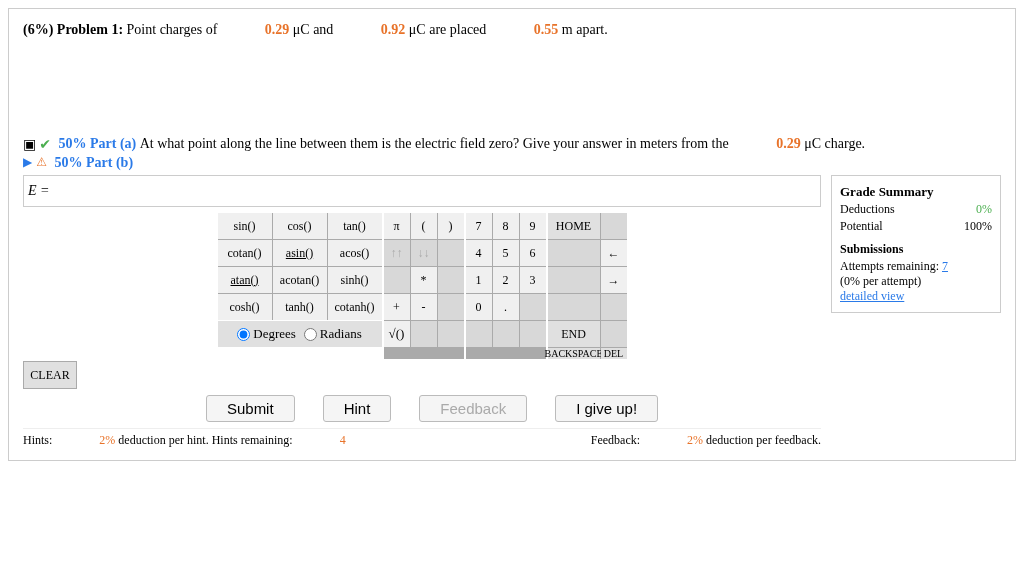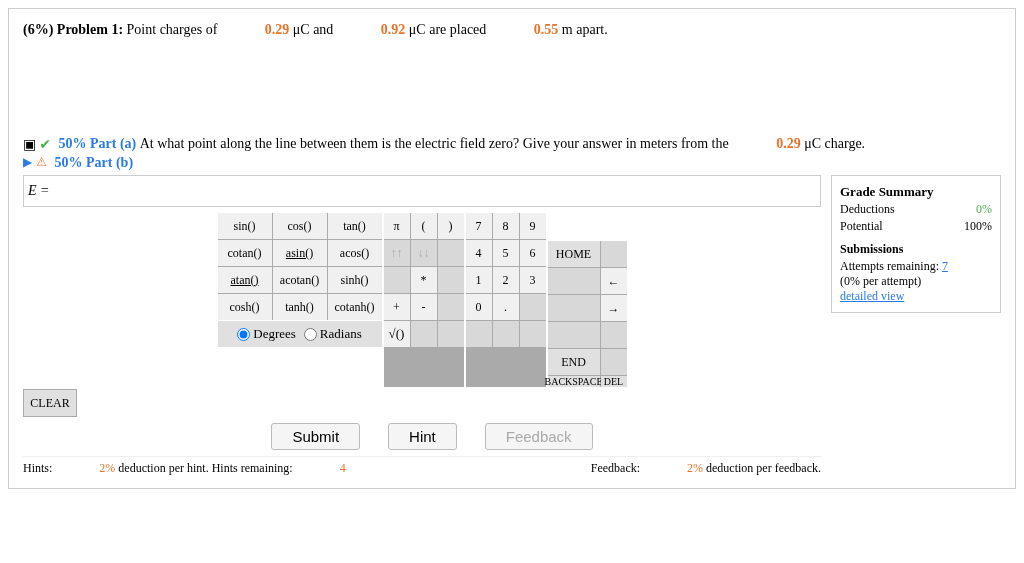--- a/index.html
+++ b/index.html
@@ -227,21 +227,21 @@
           <div class="cell">2</div>
           <div class="cell">3</div>
           <div class="cell">0</div>
           <div class="cell">.</div>
           <div class="cell disabled-cell"></div>
           <div class="cell disabled-cell"></div>
           <div class="cell disabled-cell"></div>
           <div class="cell disabled-cell"></div>
         </div>
 
-        <div style="display:grid; grid-template-columns: 52px 26px; grid-template-rows: 26px 26px 26px 26px 26px; gap:1px; background:#aaa;margin-top:28px;">
+        <div style="display:grid; grid-template-columns: 52px 26px; grid-template-rows: 26px 26px 26px 26px 26px; gap:1px; background:#aaa;">
           <div class="cell dark">HOME</div>
           <div class="cell disabled-cell"></div>
           <div class="cell disabled-cell"></div>
           <div class="cell">←</div>
           <div class="cell disabled-cell"></div>
           <div class="cell">→</div>
           <div class="cell disabled-cell"></div>
           <div class="cell disabled-cell"></div>
           <div class="cell dark">END</div>
           <div class="cell disabled-cell"></div>
@@ -254,20 +254,21 @@
       <div style="display:flex; justify-content:flex-start; margin-top:2px; margin-bottom:6px;">
         <div style="display:flex; gap:1px; background:#aaa; border:1px solid #aaa;">
           <div class="cell dark" style="width:52px; height:26px; font-size:12px;">CLEAR</div>
         </div>
       </div>
 
       <div class="button-row">
         <button class="action-btn">Submit</button>
         <button class="action-btn">Hint</button>
         <button class="action-btn disabled">Feedback</button>
+        <button class="action-btn">I give up!</button>
       </div>
 
       <div class="hints-row">
         <span>
           Hints: <span class="orange">2%</span> deduction per hint. Hints remaining: <span class="orange">4</span>
         </span>
         <span>
           Feedback: <span class="orange">2%</span> deduction per feedback.
         </span>
       </div>

